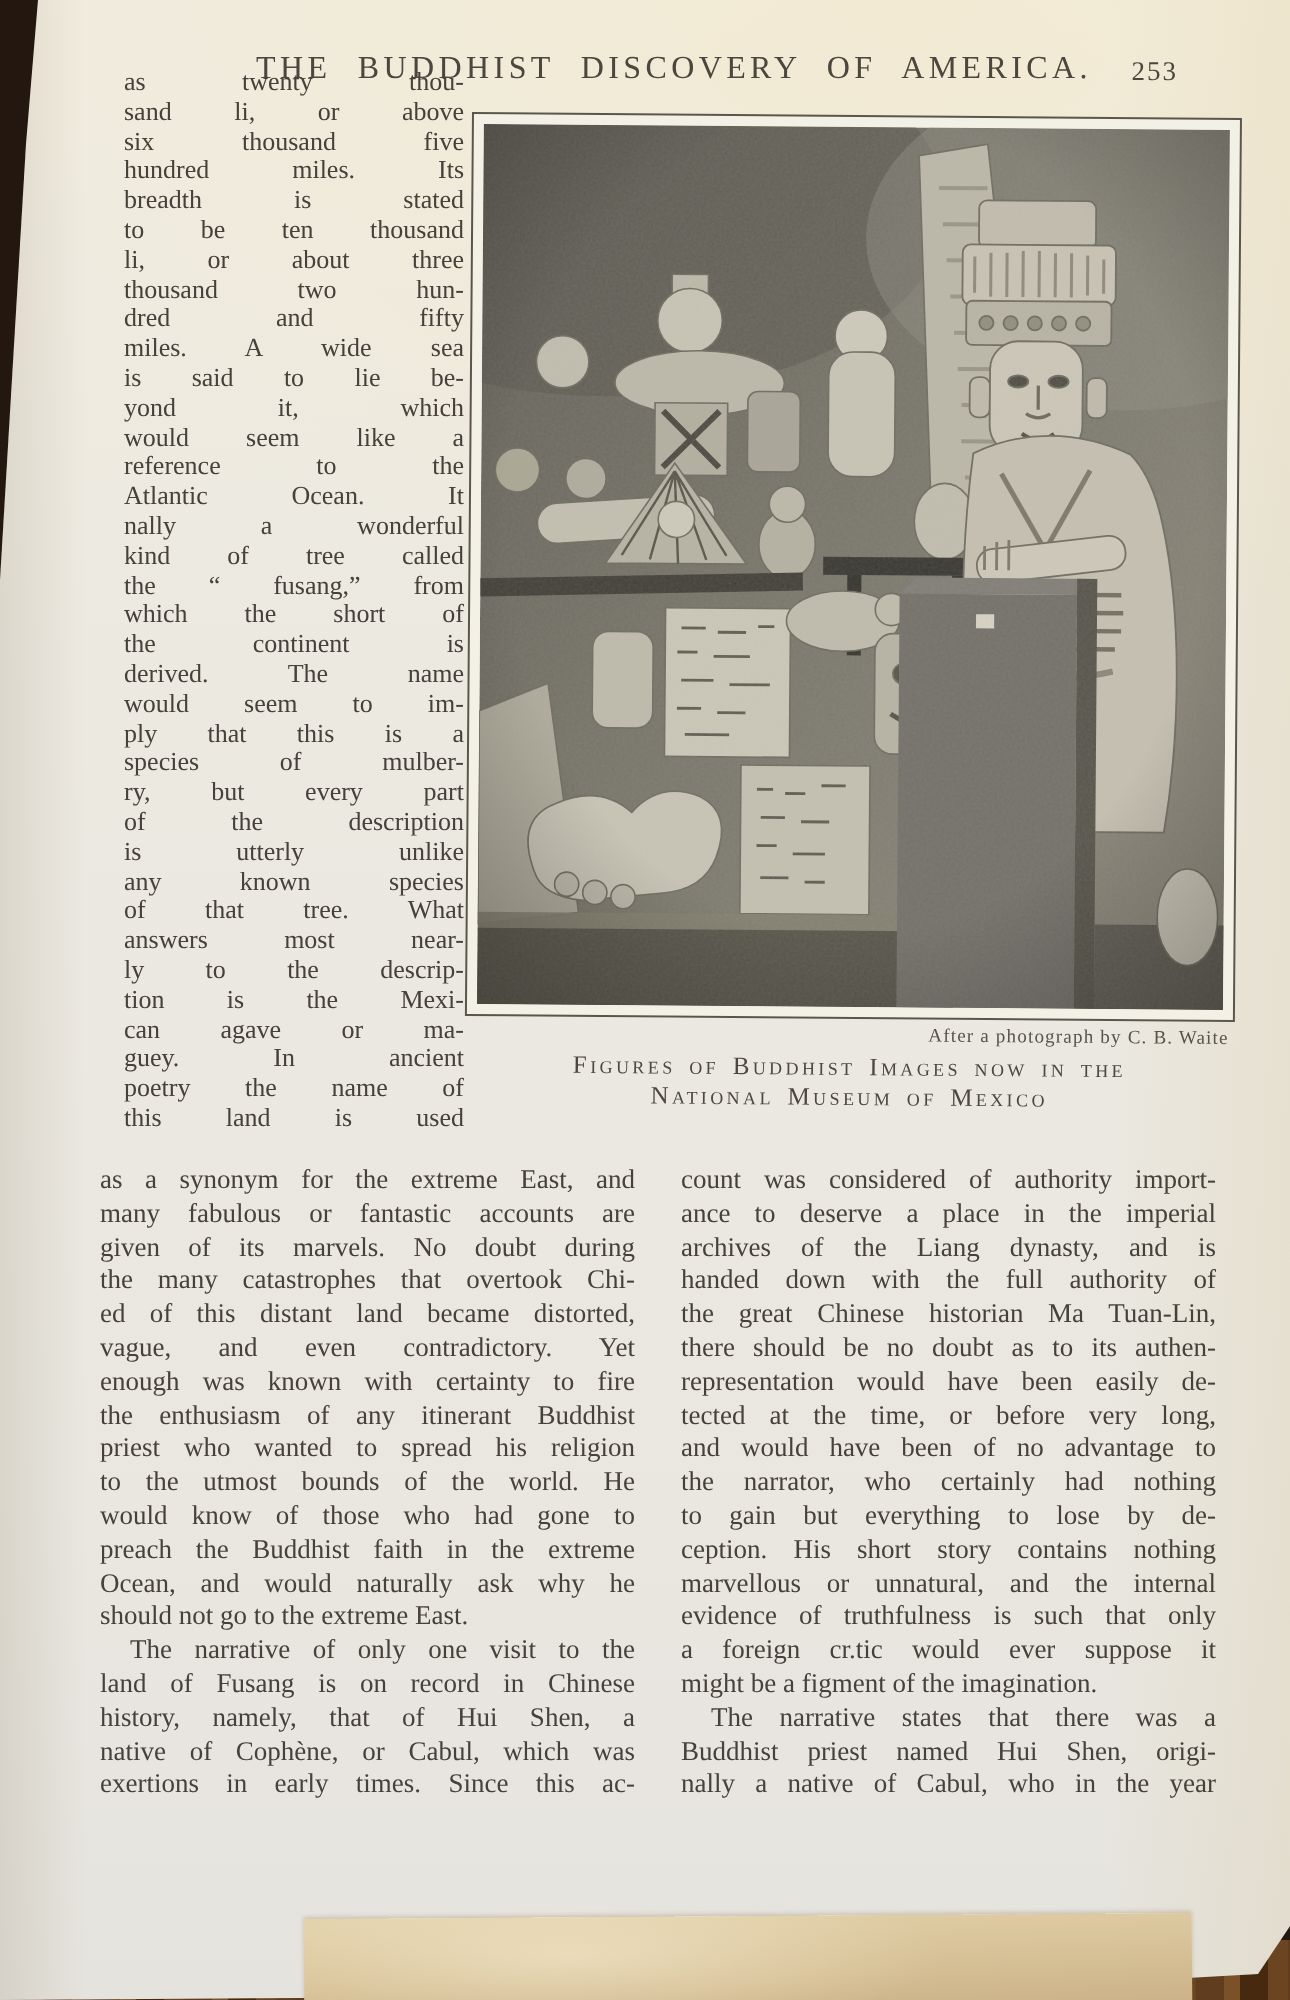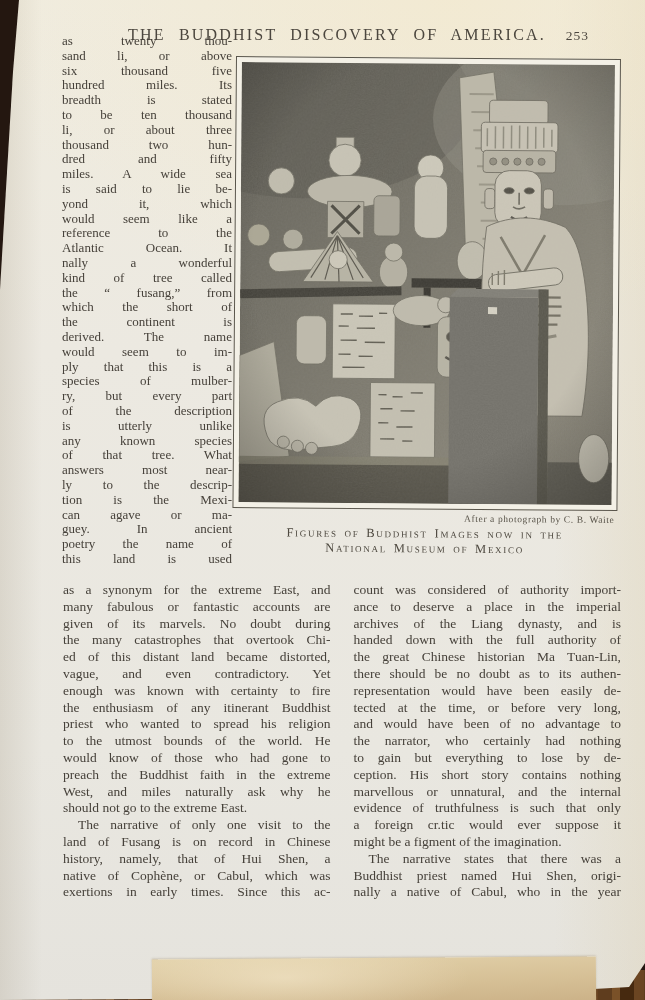--- a/index.html
+++ b/index.html
@@ -22,21 +22,21 @@
     clip-path:polygon(19px 0px,645px 0px,645px 963px,629px 987px,540px 992px,300px 997px,150px 999px,0px 1000px,0px 290px,13px 72px);
     color:#46413a;
   }
   .header{position:absolute;top:26px;left:58px;width:558px;}
   .running-title{
     display:block;text-align:center;font-size:16px;letter-spacing:2.2px;word-spacing:7px;color:#4b463e;
   }
   .page-number{position:absolute;right:27px;top:2px;font-size:13.5px;letter-spacing:1px;color:#4b463e;}
 
   .narrow-col{position:absolute;left:62px;top:34px;width:170px;font-size:13px;line-height:14.8px;}
-  .two-cols{position:absolute;left:63px;top:582px;width:558px;display:flex;gap:23px;font-size:13.5px;line-height:16.8px;}
+  .two-cols{position:absolute;left:50px;top:582px;width:558px;display:flex;gap:23px;font-size:13.5px;line-height:16.8px;}
   .col{flex:1 1 0;min-width:0;}
 
   .line{text-align:justify;text-align-last:justify;}
   .line.para-end{text-align-last:left;}
   .line.indent{text-indent:15px;}
 
   .photo-figure{position:absolute;left:236px;top:56px;width:385px;margin:0;transform:rotate(0.45deg);transform-origin:0 0;}
   .photo-frame{
     box-sizing:border-box;width:385px;height:452px;border:1px solid #5a564c;background:#f3f0e6;padding:5px;
   }
@@ -226,21 +226,21 @@
           <div class="line">given of its marvels. No doubt during</div>
           <div class="line">the many catastrophes that overtook Chi-</div>
           <div class="line">ed of this distant land became distorted,</div>
           <div class="line">vague, and even contradictory. Yet</div>
           <div class="line">enough was known with certainty to fire</div>
           <div class="line">the enthusiasm of any itinerant Buddhist</div>
           <div class="line">priest who wanted to spread his religion</div>
           <div class="line">to the utmost bounds of the world. He</div>
           <div class="line">would know of those who had gone to</div>
           <div class="line">preach the Buddhist faith in the extreme</div>
-          <div class="line">West, and miles naturally ask why he</div>
+          <div class="line">Ocean, and would naturally ask why he</div>
           <div class="line para-end">should not go to the extreme East.</div>
         </div>
         <div class="para">
           <div class="line indent">The narrative of only one visit to the</div>
           <div class="line">land of Fusang is on record in Chinese</div>
           <div class="line">history, namely, that of Hui Shen, a</div>
           <div class="line">native of Cophène, or Cabul, which was</div>
           <div class="line">exertions in early times. Since this ac-</div>
         </div>
       </div>

